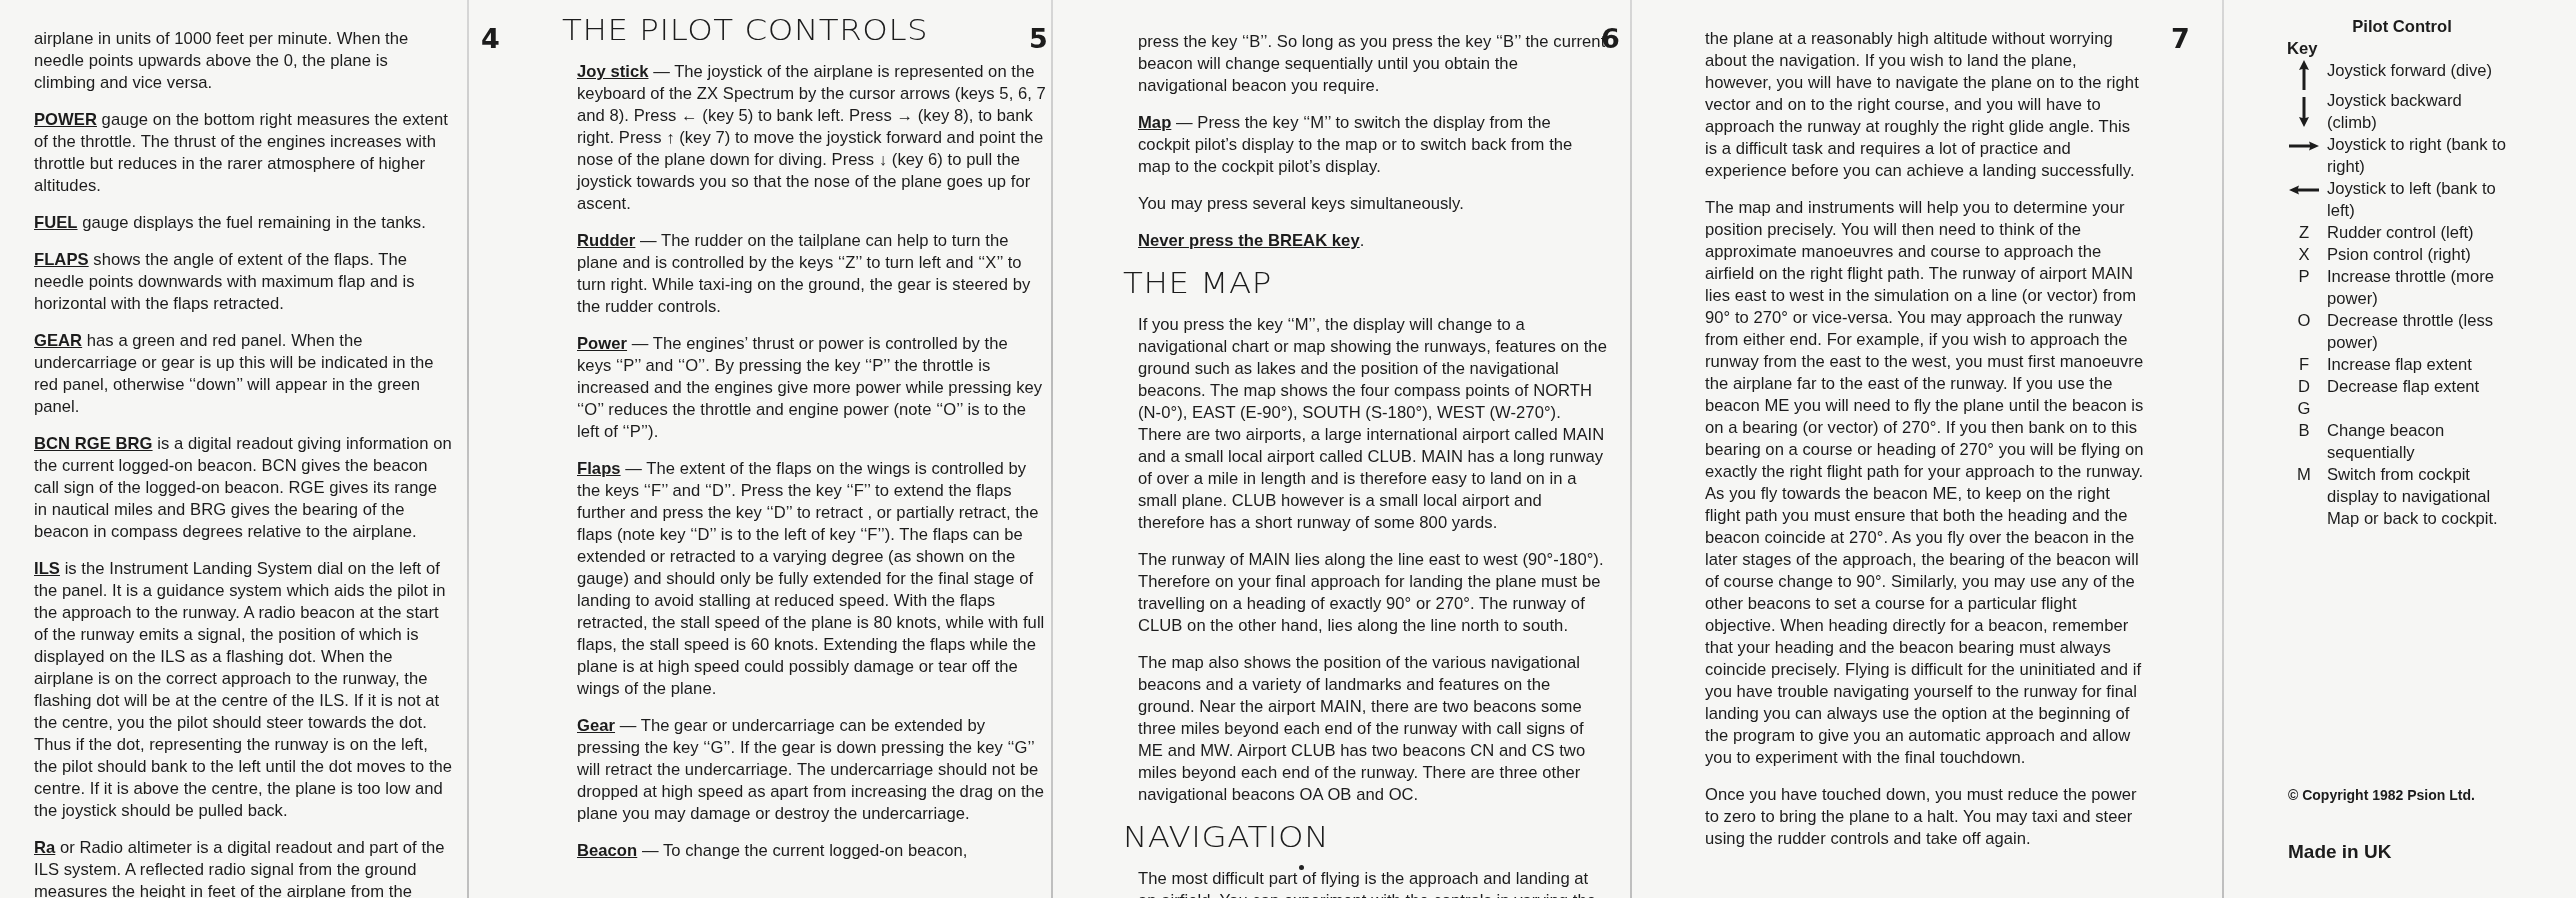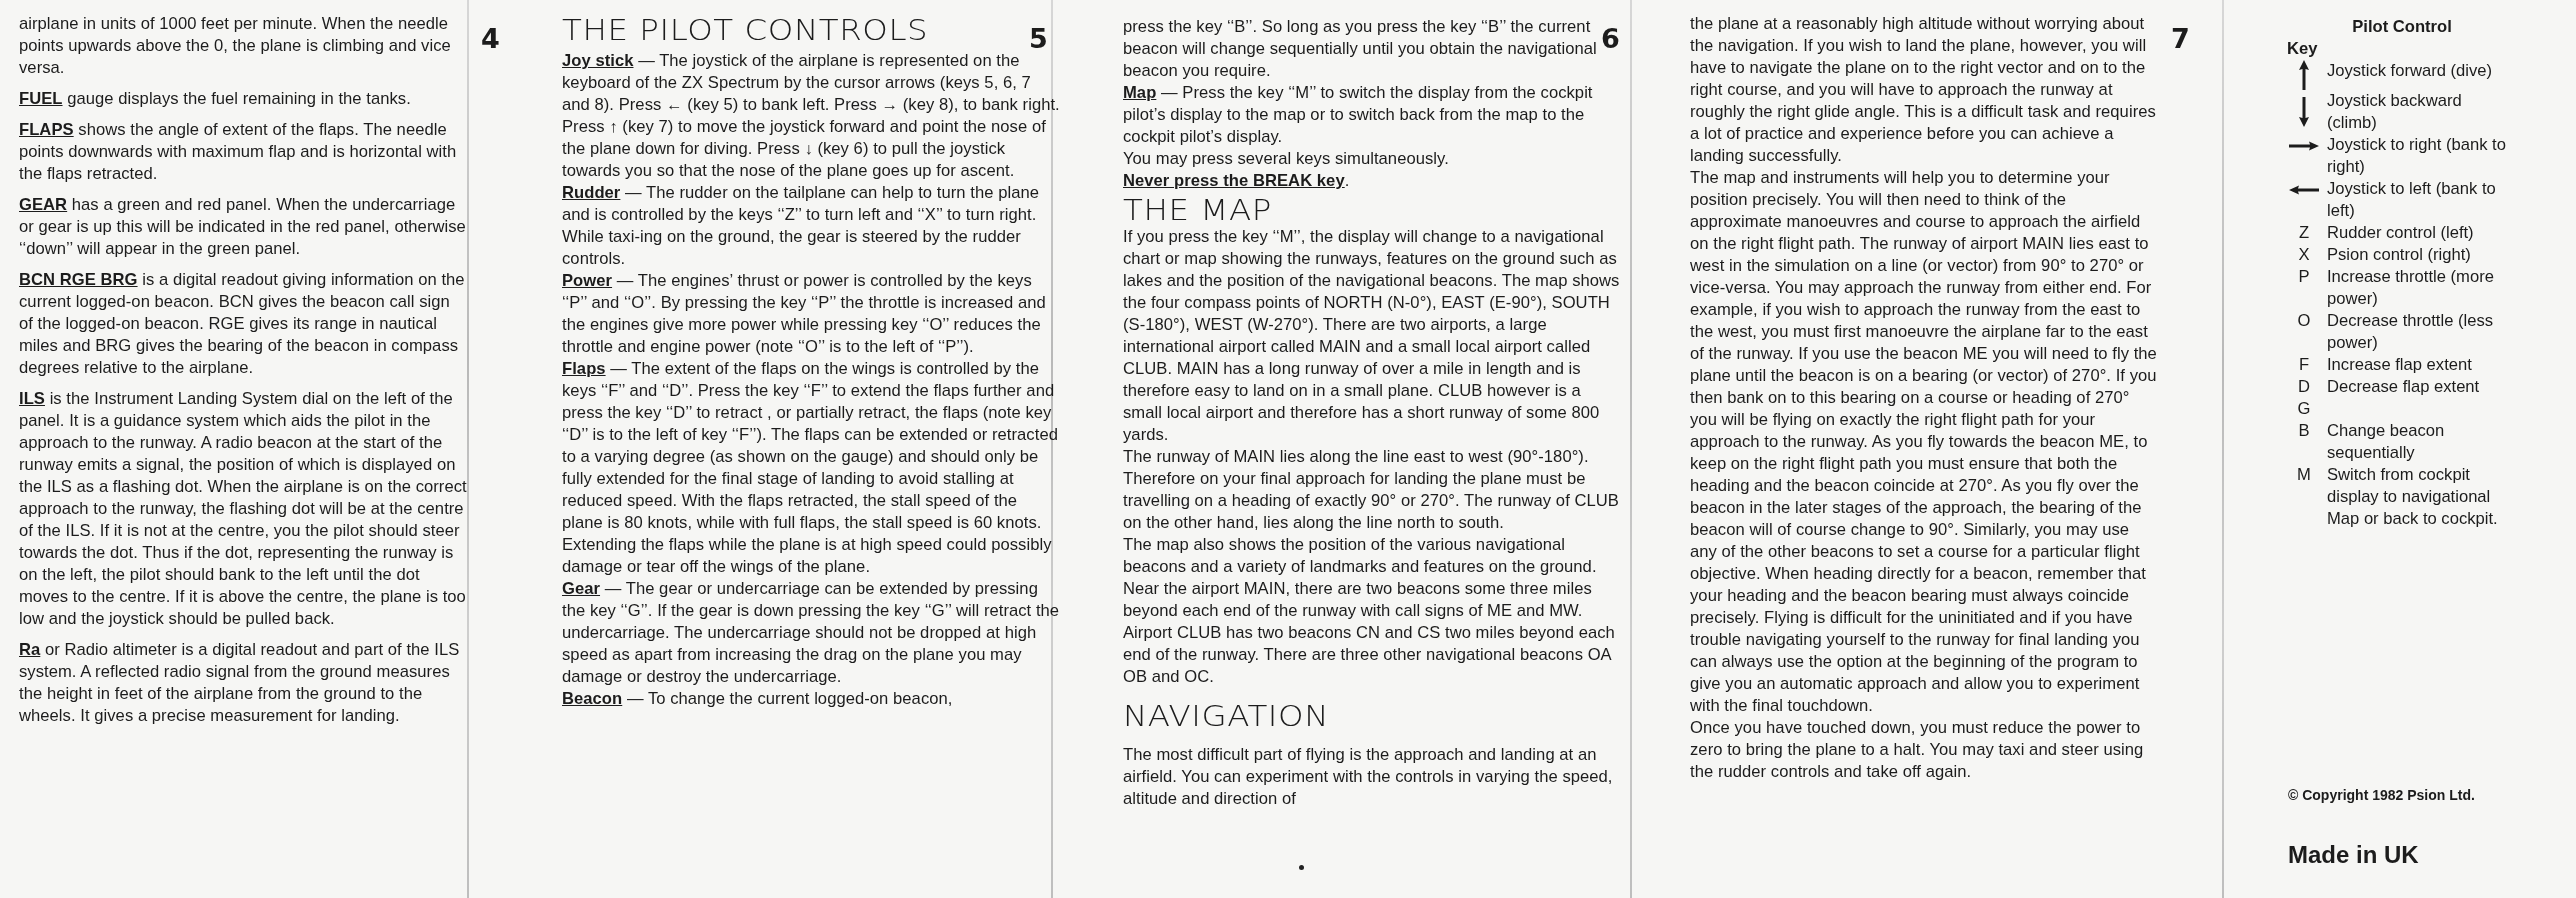--- a/index.html
+++ b/index.html
@@ -13,21 +13,21 @@
   .fold {
     position: absolute; top: 0; width: 2px; height: 899px;
     background: linear-gradient(to bottom, #cfcfcf, #a9a9a9 40%, #c4c4c4 70%, #b0b0b0);
     opacity: 0.8;
   }
   .col {
     position: absolute; top: 0;
     font-size: 16.6px; line-height: 22px;
     letter-spacing: 0.05px;
   }
-  .col p { margin: 0; }
+  .col p { margin: 15px; }
   .col p.gap { margin-top: 9px; }
   .b { font-weight: bold; text-decoration: underline; }
   .pagenum {
     position: absolute; font-weight: bold; font-size: 27px;
     font-family: "DejaVu Sans", sans-serif; line-height: 1;
   }
   .heading {
     font-size: 29px; line-height: 32px;
     font-weight: normal; letter-spacing: 0.5px;
     margin: 0; transform: scaleX(1.12); transform-origin: left center;
@@ -39,38 +39,39 @@
 
   
   .keytable { position: absolute; left: 2287px; top: 16px; font-size: 16.6px; line-height: 22px; }
   .kt-head { display: flex; font-weight: bold; }
   .kt-head .k { width: 40px; padding-top: 22px; }
   .kt-head .c { width: 150px; text-align: center; }
   .kt-row { display: flex; }
   .kt-row .k { width: 40px; text-align: center; padding-right: 6px; box-sizing: border-box; }
   .kt-row .c { width: 200px; }
   .copy { position: absolute; left: 2288px; top: 785px; font-weight: bold; font-size: 14px; line-height: 20px; }
-  .made { position: absolute; left: 2288px; top: 841px; font-weight: bold; font-size: 24px; }
+  .made { position: absolute; left: 2288px; top: 841px; font-weight: bold; font-size: 19px; }
   .speck { position: absolute; border-radius: 50%; background: #222; }
 </style>
 </head>
 <body>
 
 <div class="fold" style="left:467px"></div>
 <div class="fold" style="left:1051px"></div>
 <div class="fold" style="left:1630px"></div>
 <div class="fold" style="left:2222px"></div>
 
 <div class="pagenum" style="left:481px; top:25px">4</div>
 <div class="pagenum" style="left:1029px; top:25px">5</div>
 <div class="pagenum" style="left:1601px; top:25px">6</div>
 <div class="pagenum" style="left:2171px; top:25px">7</div>
 
 <div class="col" style="left:19px; top:13px; width:449px" id="col1">
     <p><span>airplane in units of 1000 feet per minute. When the needle points upwards above the 0, the plane is climbing and vice versa.</span></p>
+    <p class="gap"><span class="b">POWER</span><span> gauge on the bottom right measures the extent of the throttle. The thrust of the engines increases with throttle but reduces in the rarer atmosphere of higher altitudes.</span></p>
     <p class="gap"><span class="b">FUEL</span><span> gauge displays the fuel remaining in the tanks.</span></p>
     <p class="gap"><span class="b">FLAPS</span><span> shows the angle of extent of the flaps. The needle points downwards with maximum flap and is horizontal with the flaps retracted.</span></p>
     <p class="gap"><span class="b">GEAR</span><span> has a green and red panel. When the undercarriage or gear is up this will be indicated in the red panel, otherwise ‘‘down’’ will appear in the green panel.</span></p>
     <p class="gap"><span class="b">BCN RGE BRG</span><span> is a digital readout giving information on the current logged-on beacon. BCN gives the beacon call sign of the logged-on beacon. RGE gives its range in nautical miles and BRG gives the bearing of the beacon in compass degrees relative to the airplane.</span></p>
     <p class="gap"><span class="b">ILS</span><span> is the Instrument Landing System dial on the left of the panel. It is a guidance system which aids the pilot in the approach to the runway. A radio beacon at the start of the runway emits a signal, the position of which is displayed on the ILS as a flashing dot. When the airplane is on the correct approach to the runway, the flashing dot will be at the centre of the ILS. If it is not at the centre, you the pilot should steer towards the dot. Thus if the dot, representing the runway is on the left, the pilot should bank to the left until the dot moves to the centre. If it is above the centre, the plane is too low and the joystick should be pulled back.</span></p>
     <p class="gap"><span class="b">Ra</span><span> or Radio altimeter is a digital readout and part of the ILS system. A reflected radio signal from the ground measures the height in feet of the airplane from the ground to the wheels. It gives a precise measurement for landing.</span></p>
   </div>
 
 <div class="col" style="left:562px; top:10px; width:499px">
   <h2 class="heading h-main" style="margin-top:4px">THE PILOT CONTROLS</h2>

